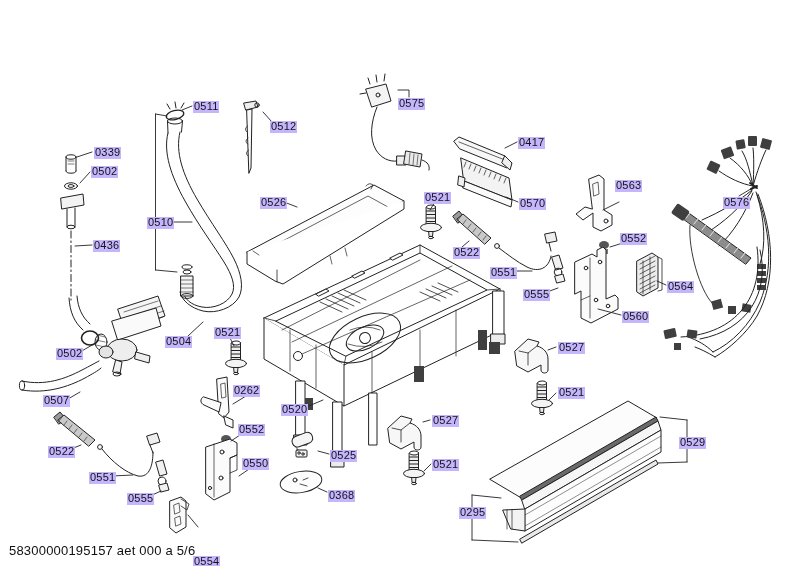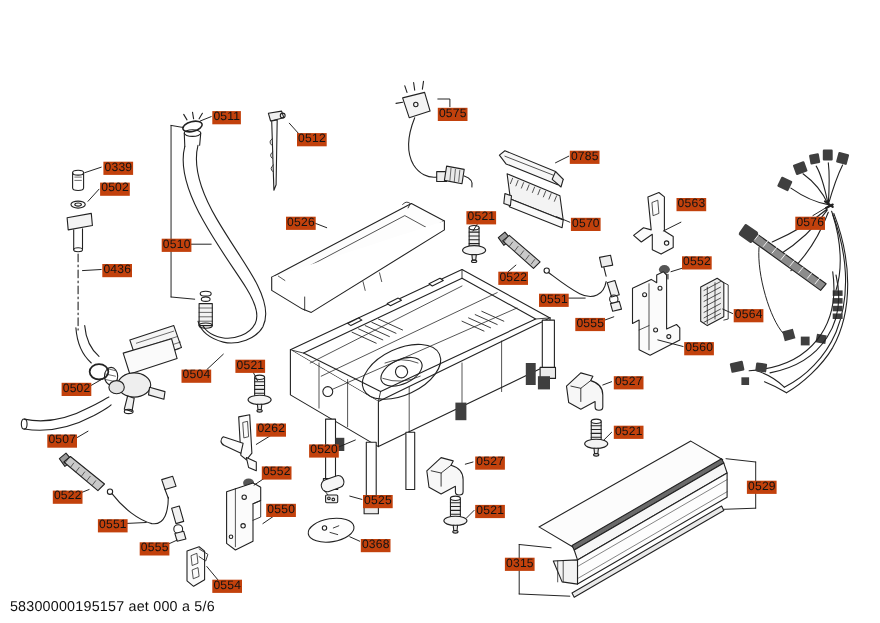--- a/index.html
+++ b/index.html
@@ -3,21 +3,21 @@
 <meta charset="utf-8">
 <style>
   html,body{margin:0;padding:0;background:#fff;}
   #stage{
     position:relative;width:800px;height:566px;background:#fff;overflow:hidden;
     font-family:"Liberation Sans","DejaVu Sans",sans-serif;
   }
   #art{position:absolute;left:0;top:0;}
   .lbl{
     position:absolute;font-size:11px;line-height:1.05;color:#131313;
-    background:#c2410c;padding:0 1px;white-space:nowrap;letter-spacing:.2px;
+    background:#c4b5fd;padding:0 1px;white-space:nowrap;letter-spacing:.2px;
   }
   .footer{
     position:absolute;left:9px;top:543px;font-size:13px;color:#111;
     letter-spacing:.2px;
   }
 </style>
 </head>
 <body>
 
 <div id="stage">
@@ -364,21 +364,21 @@
     <path d="M198 527 L188 515"></path>
     <path d="M150 496 L161 491"></path>
   </g>
 </svg>
 
   <div class="lbl" style="left:193px;top:101px">0511</div>
   <div class="lbl" style="left:270px;top:121px">0512</div>
   <div class="lbl" style="left:398px;top:98px">0575</div>
   <div class="lbl" style="left:94px;top:147px">0339</div>
   <div class="lbl" style="left:91px;top:166px">0502</div>
-  <div class="lbl" style="left:518px;top:137px">0785</div>
+  <div class="lbl" style="left:518px;top:137px">0417</div>
   <div class="lbl" style="left:615px;top:180px">0563</div>
   <div class="lbl" style="left:519px;top:198px">0570</div>
   <div class="lbl" style="left:723px;top:197px">0576</div>
   <div class="lbl" style="left:260px;top:197px">0526</div>
   <div class="lbl" style="left:424px;top:192px">0521</div>
   <div class="lbl" style="left:147px;top:217px">0510</div>
   <div class="lbl" style="left:620px;top:233px">0552</div>
   <div class="lbl" style="left:93px;top:240px">0436</div>
   <div class="lbl" style="left:453px;top:247px">0522</div>
   <div class="lbl" style="left:490px;top:267px">0551</div>
@@ -395,18 +395,18 @@
   <div class="lbl" style="left:558px;top:387px">0521</div>
   <div class="lbl" style="left:238px;top:424px">0552</div>
   <div class="lbl" style="left:432px;top:415px">0527</div>
   <div class="lbl" style="left:679px;top:437px">0529</div>
   <div class="lbl" style="left:48px;top:446px">0522</div>
   <div class="lbl" style="left:242px;top:458px">0550</div>
   <div class="lbl" style="left:432px;top:459px">0521</div>
   <div class="lbl" style="left:330px;top:450px">0525</div>
   <div class="lbl" style="left:89px;top:472px">0551</div>
   <div class="lbl" style="left:328px;top:490px">0368</div>
-  <div class="lbl" style="left:459px;top:507px">0315</div>
-  <div class="lbl" style="left:193px;top:527px">0554</div>
+  <div class="lbl" style="left:459px;top:507px">0295</div>
+  <div class="lbl" style="left:193px;top:556px">0554</div>
   <div class="lbl" style="left:127px;top:493px">0555</div>
 
   <div class="footer">58300000195157 aet 000 a 5/6</div>
 </div>
 
 </body></html>

